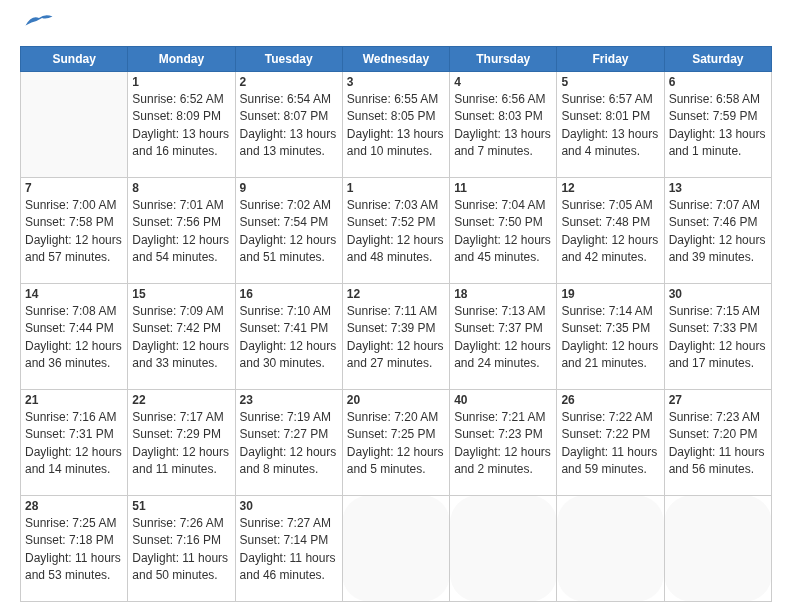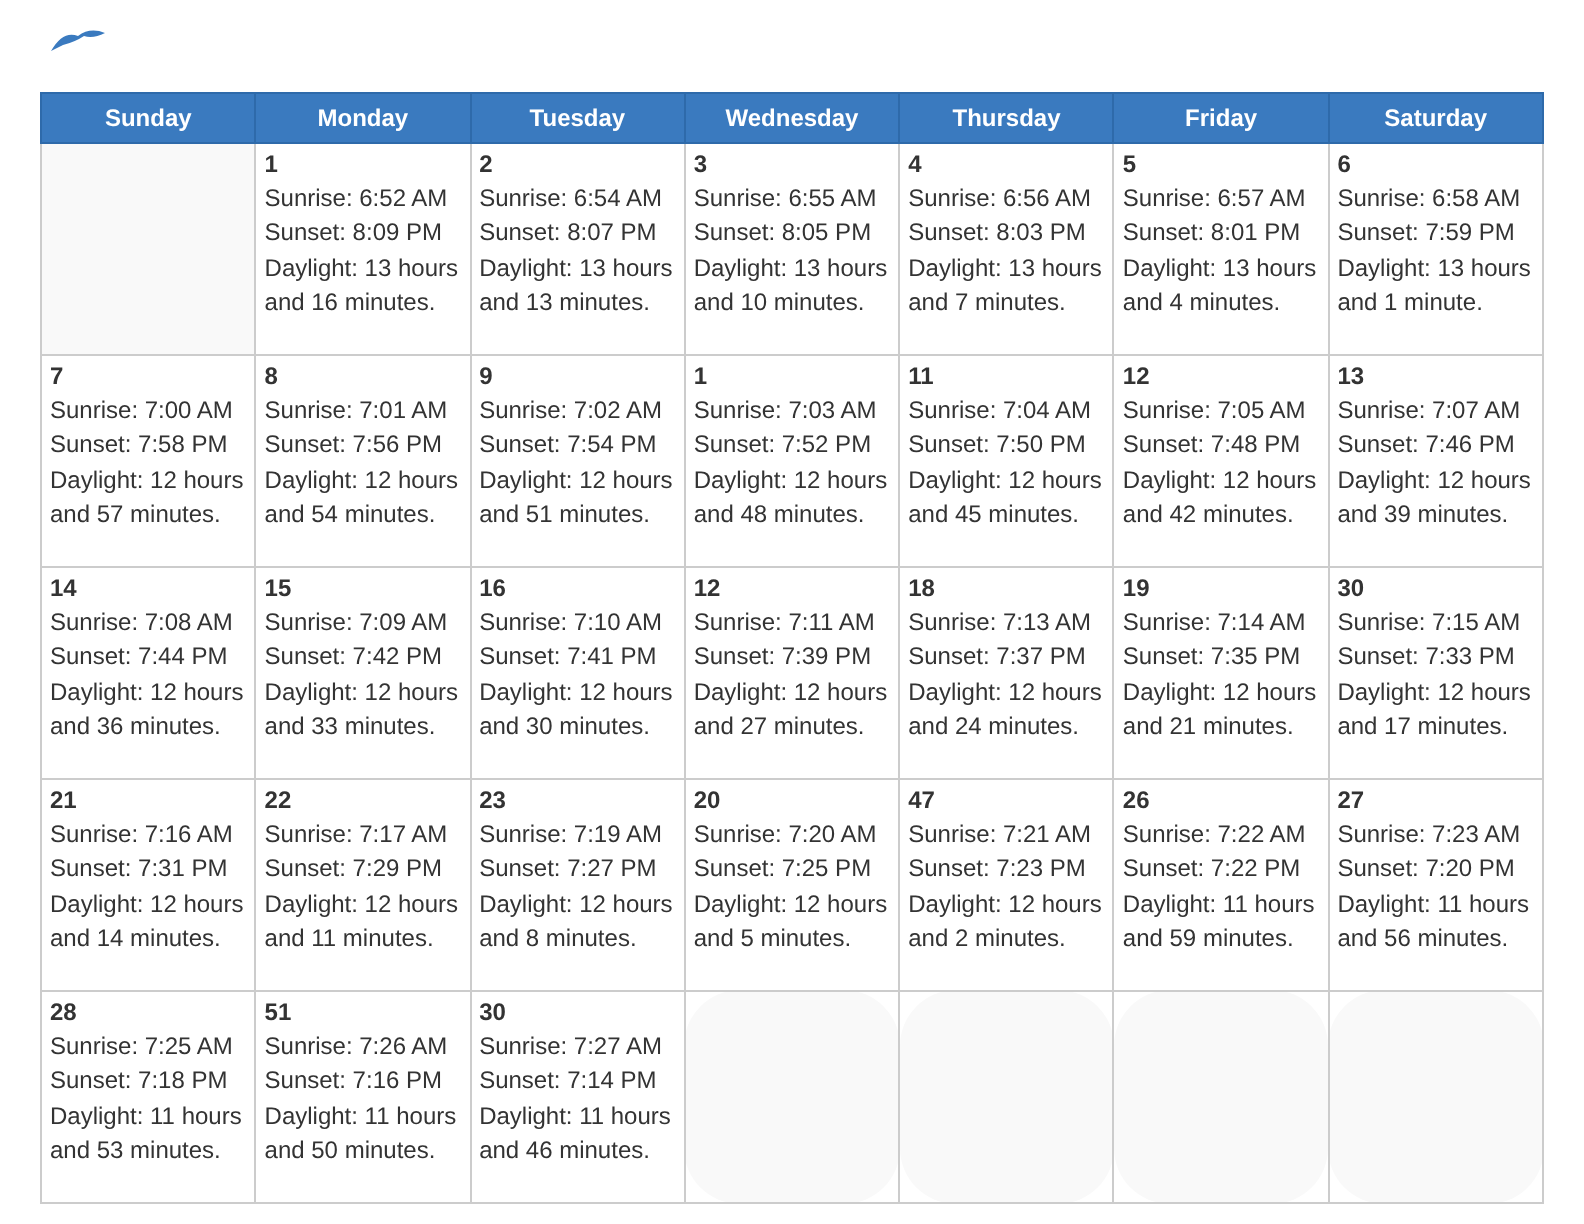--- a/index.html
+++ b/index.html
@@ -229,21 +229,21 @@
           </td>
           <td>
             <span class="day-num">23</span>
             <div class="cell-info">Sunrise: 7:19 AM<br>Sunset: 7:27 PM<br>Daylight: 12 hours<br>and 8 minutes.</div>
           </td>
           <td>
             <span class="day-num">20</span>
             <div class="cell-info">Sunrise: 7:20 AM<br>Sunset: 7:25 PM<br>Daylight: 12 hours<br>and 5 minutes.</div>
           </td>
           <td>
-            <span class="day-num">47</span>
+            <span class="day-num">40</span>
             <div class="cell-info">Sunrise: 7:21 AM<br>Sunset: 7:23 PM<br>Daylight: 12 hours<br>and 2 minutes.</div>
           </td>
           <td>
             <span class="day-num">26</span>
             <div class="cell-info">Sunrise: 7:22 AM<br>Sunset: 7:22 PM<br>Daylight: 11 hours<br>and 59 minutes.</div>
           </td>
           <td>
             <span class="day-num">27</span>
             <div class="cell-info">Sunrise: 7:23 AM<br>Sunset: 7:20 PM<br>Daylight: 11 hours<br>and 56 minutes.</div>
           </td>

